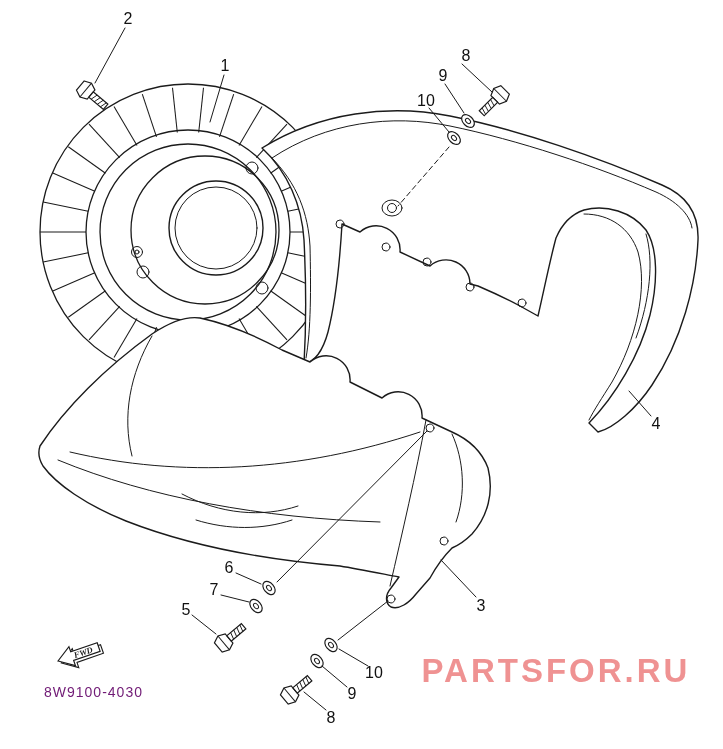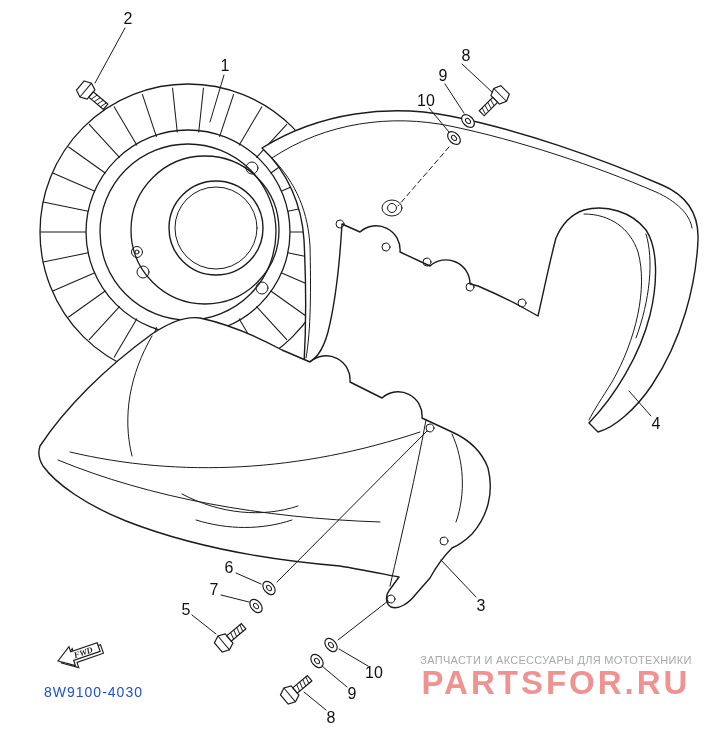--- a/index.html
+++ b/index.html
@@ -23,21 +23,21 @@
     color: #111111;
     font-family: "Liberation Sans", sans-serif;
     user-select: none;
   }
   .part-code {
     position: absolute;
     left: 44px;
     top: 684px;
     font-size: 14px;
     letter-spacing: 1px;
-    color: #1d4ed8;
+    color: #701a75;
   }
   .watermark {
     position: absolute;
     left: 405px;
     top: 654px;
     width: 302px;
     text-align: center;
   }
   .watermark .tagline {
     font-size: 11px;
@@ -242,17 +242,16 @@
       <div class="callout" style="left: 214px; top: 590px;">7</div>
       <div class="callout" style="left: 186px; top: 610px;">5</div>
       <div class="callout" style="left: 374px; top: 673px;">10</div>
       <div class="callout" style="left: 352px; top: 694px;">9</div>
       <div class="callout" style="left: 331px; top: 718px;">8</div>
     </div>
 
   <div class="part-code">8W9100-4030</div>
 
   <div class="watermark">
-    <div class="tagline" style="color: rgb(168, 168, 168);">ЗАПЧАСТИ И АКСЕССУАРЫ ДЛЯ МОТОТЕХНИКИ</div>
     <div class="brand" style="color: rgb(239, 141, 141);">PARTSFOR.RU</div>
   </div>
 
 </div>
 
 </body></html>

